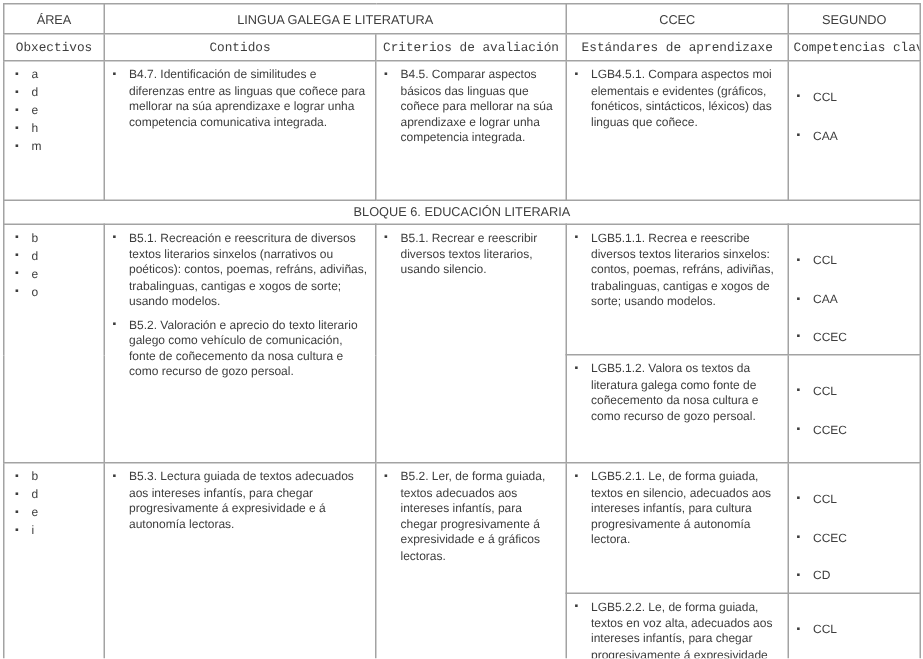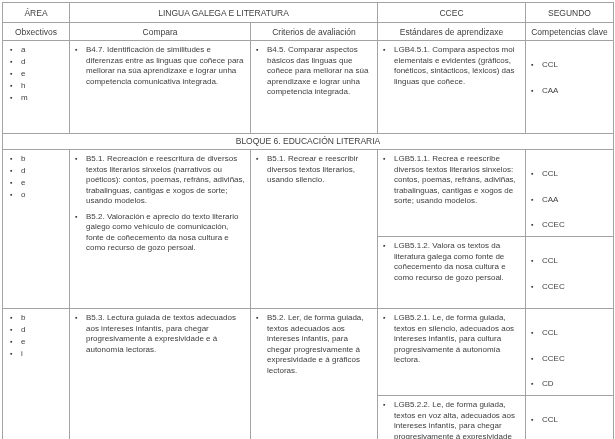--- a/index.html
+++ b/index.html
@@ -33,21 +33,21 @@
   }
   td.hc {
     text-align: center;
     vertical-align: middle;
     font-size: 8.5px;
     line-height: 10px;
     padding: 2px 3px;
     white-space: nowrap;
   }
   tr.h1 { height: 20px; }
-  tr.h2 { height: 18px; }
+  tr.h2 { height: 18px; font-family: Liberation Mono, monospace; }
   tr.r1 { height: 93px; }
   tr.bloque { height: 16px; }
   tr.r2a { height: 74px; }
   tr.r2b { height: 72px; }
   tr.r3a { height: 66px; }
   tr.r3b { height: 74px; }
   td.block-cell {
     text-align: center;
     vertical-align: middle;
     font-size: 8.5px;
@@ -92,21 +92,21 @@
     <tbody>
         <tr class="h1">
       <td class="hc">ÁREA</td>
       <td class="hc" colspan="2">LINGUA GALEGA E LITERATURA</td>
       <td class="hc">CCEC</td>
       <td class="hc">SEGUNDO</td>
     </tr>
 
     <tr class="h2">
       <td class="hc">Obxectivos</td>
-      <td class="hc">Compara</td>
+      <td class="hc">Contidos</td>
       <td class="hc">Criterios de avaliación</td>
       <td class="hc">Estándares de aprendizaxe</td>
       <td class="hc">Competencias clave</td>
     </tr>
 
     <tr class="r1">
       <td class="obj-cell">
         <ul class="blist">
           <li>a</li>
           <li>d</li>

